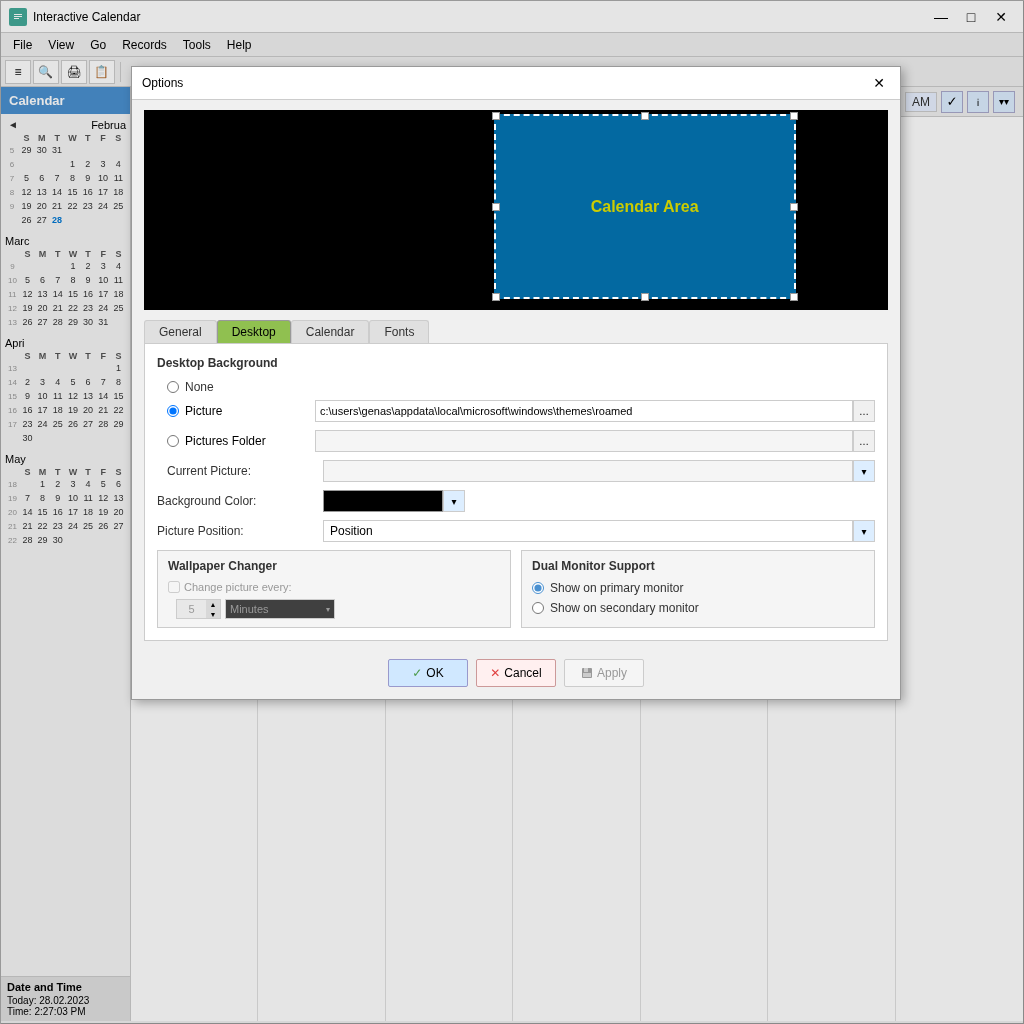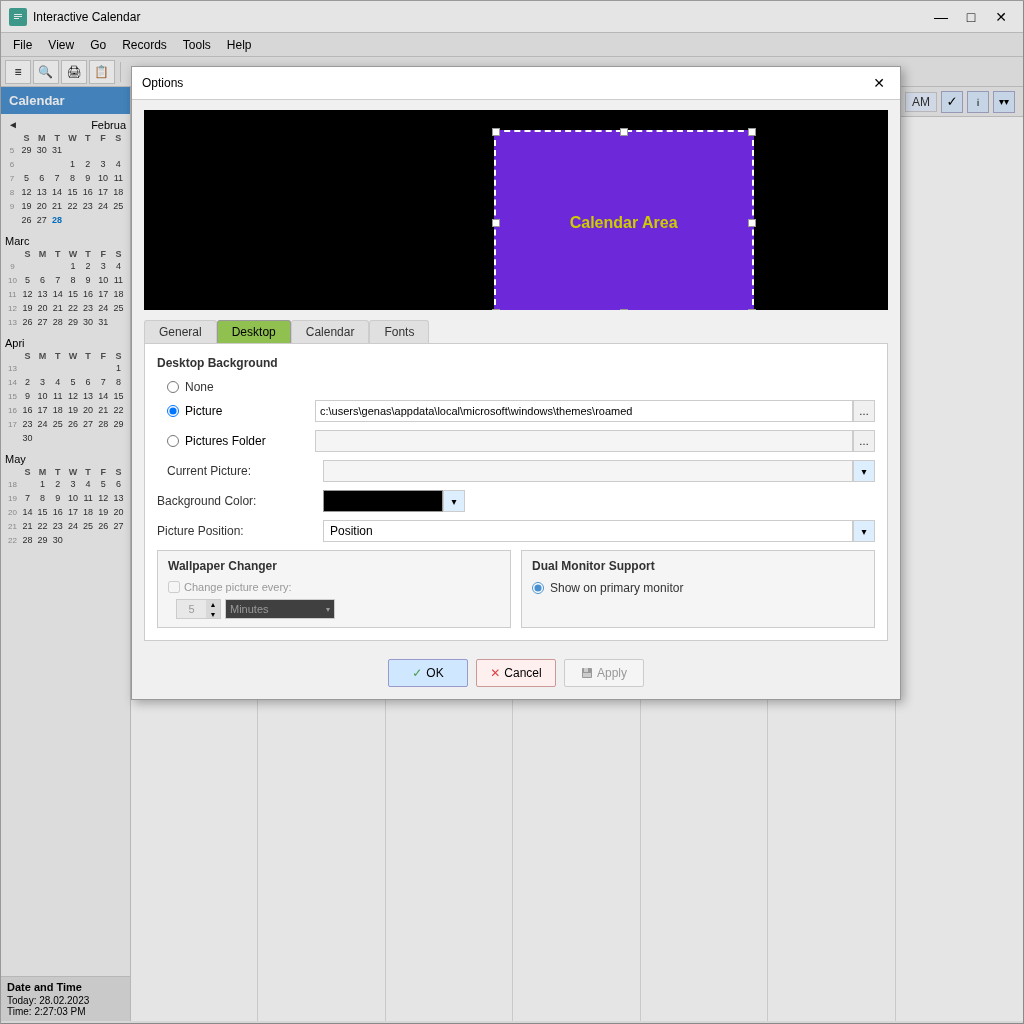--- a/index.html
+++ b/index.html
@@ -234,25 +234,25 @@
     
     .preview-area {
       margin: 10px 12px;
       height: 200px;
       background: #000;
       position: relative;
       overflow: hidden;
     }
     .calendar-area-box {
       position: absolute;
-      top: 20px;
+      top: 4px;
       left: 47%;
-      width: 260px;
+      width: 302px;
       height: 185px;
-      background: #6d28d9;
+      background: #0369a1;
       border: 2px dashed #fff;
       display: flex;
       align-items: center;
       justify-content: center;
     }
     .calendar-area-label {
       color: #cccc00;
       font-size: 16px;
       font-weight: bold;
     }
@@ -958,20 +958,24 @@
             </div>
           </div>
         </div>
 
         <div class="bottom-section">
           <div class="bottom-section-title">Dual Monitor Support</div>
           <div class="radio-row" style="margin-bottom:6px;">
             <input type="radio" name="monitor" class="radio-input" checked="" style="margin-right: 6px; accent-color: rgb(74, 144, 208);">
             <span class="radio-label">Show on primary monitor</span>
           </div>
+          <div class="radio-row">
+            <input type="radio" name="monitor" class="radio-input" style="margin-right: 6px; accent-color: rgb(74, 144, 208);">
+            <span class="radio-label">Show on secondary monitor</span>
+          </div>
         </div>
 
       </div>
     </div>
 
     <div class="dialog-buttons">
       <button class="dlg-btn ok">
         <span class="check-icon">✓</span>
         <span>OK</span>
       </button>

